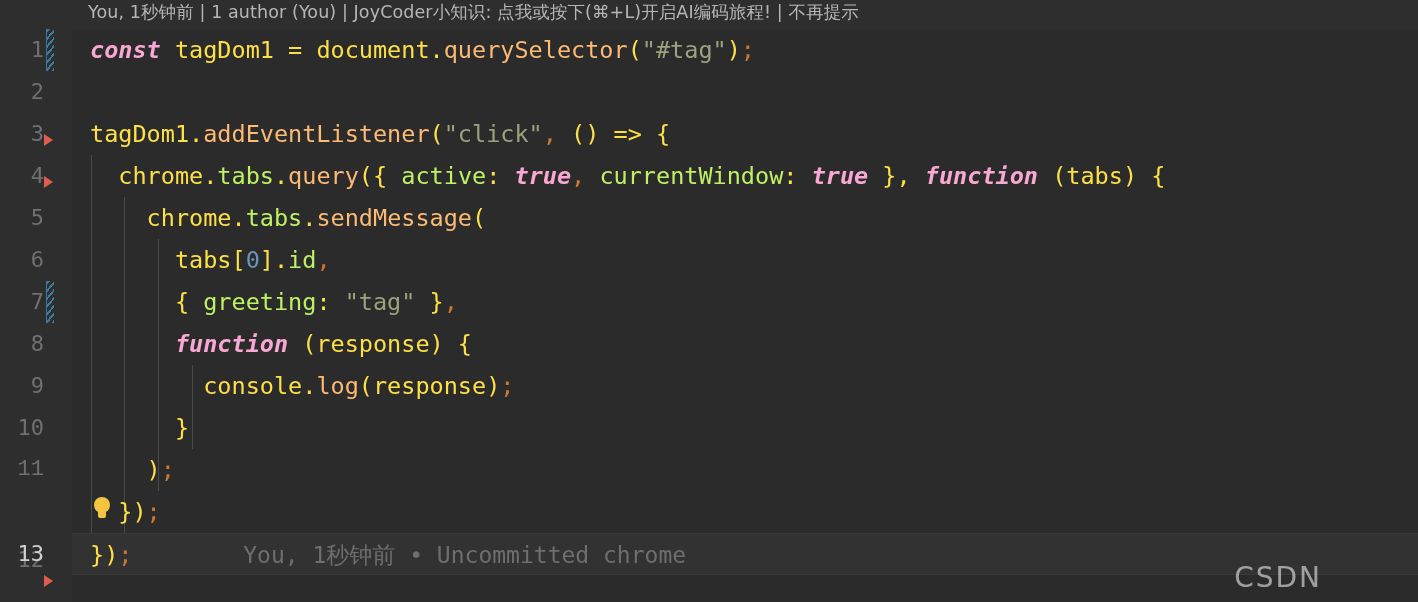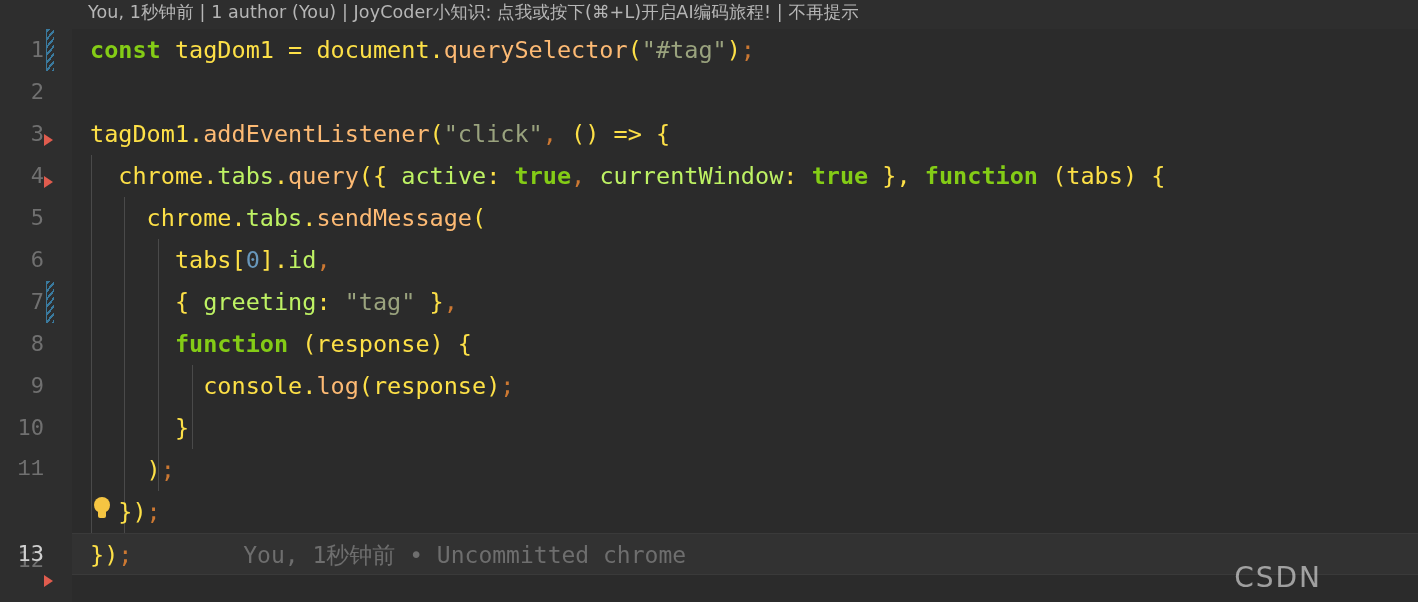--- a/index.html
+++ b/index.html
@@ -127,21 +127,21 @@
   }
 
   
   .iguide {
     position: absolute;
     width: 1px;
     background: #4a4a4a;
   }
 
   
-  .t-kw    { color: #84cc16; font-weight: bold; }   
+  .t-kw    { color: #f9a8d4; font-weight: bold; font-style: italic; }   
   .t-plain { color: #fde047; }
   .t-fn    { color: #fdba74; }                      
   .t-prop  { color: #bef264; }                      
   .t-str   { color: #9aa37e; }                      
   .t-num   { color: #6897bb; }                      
   .t-punc  { color: #cc7832; }
 
   
   .blame {
     color: #6e6e6e;

